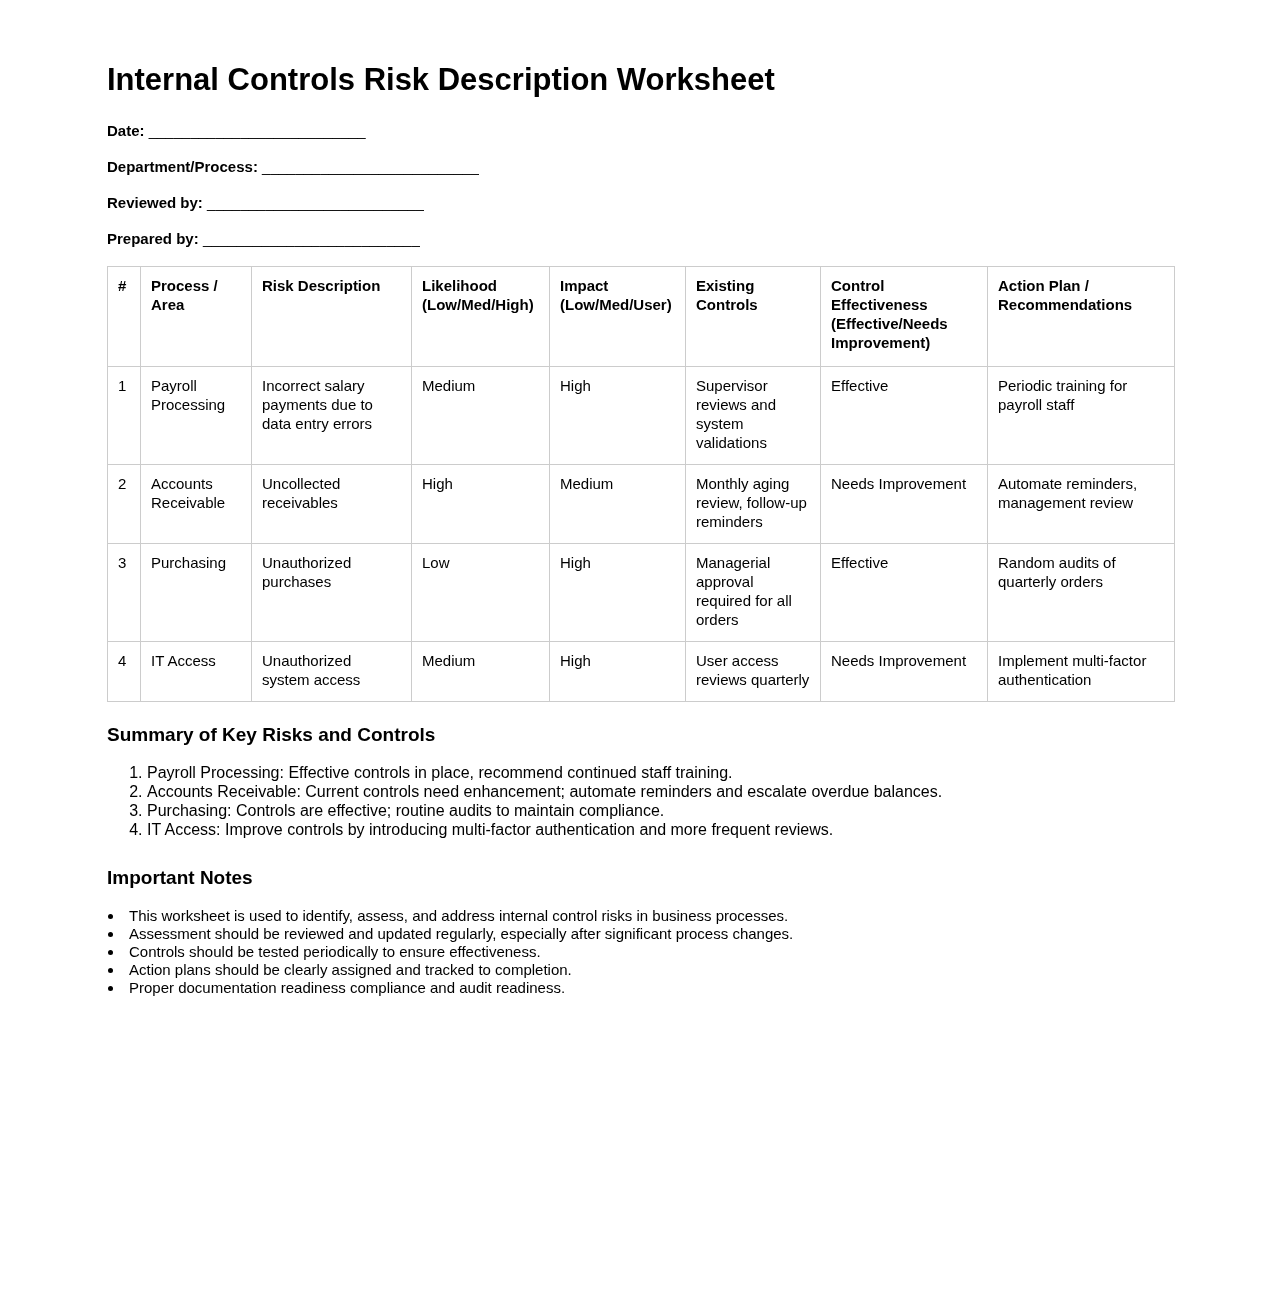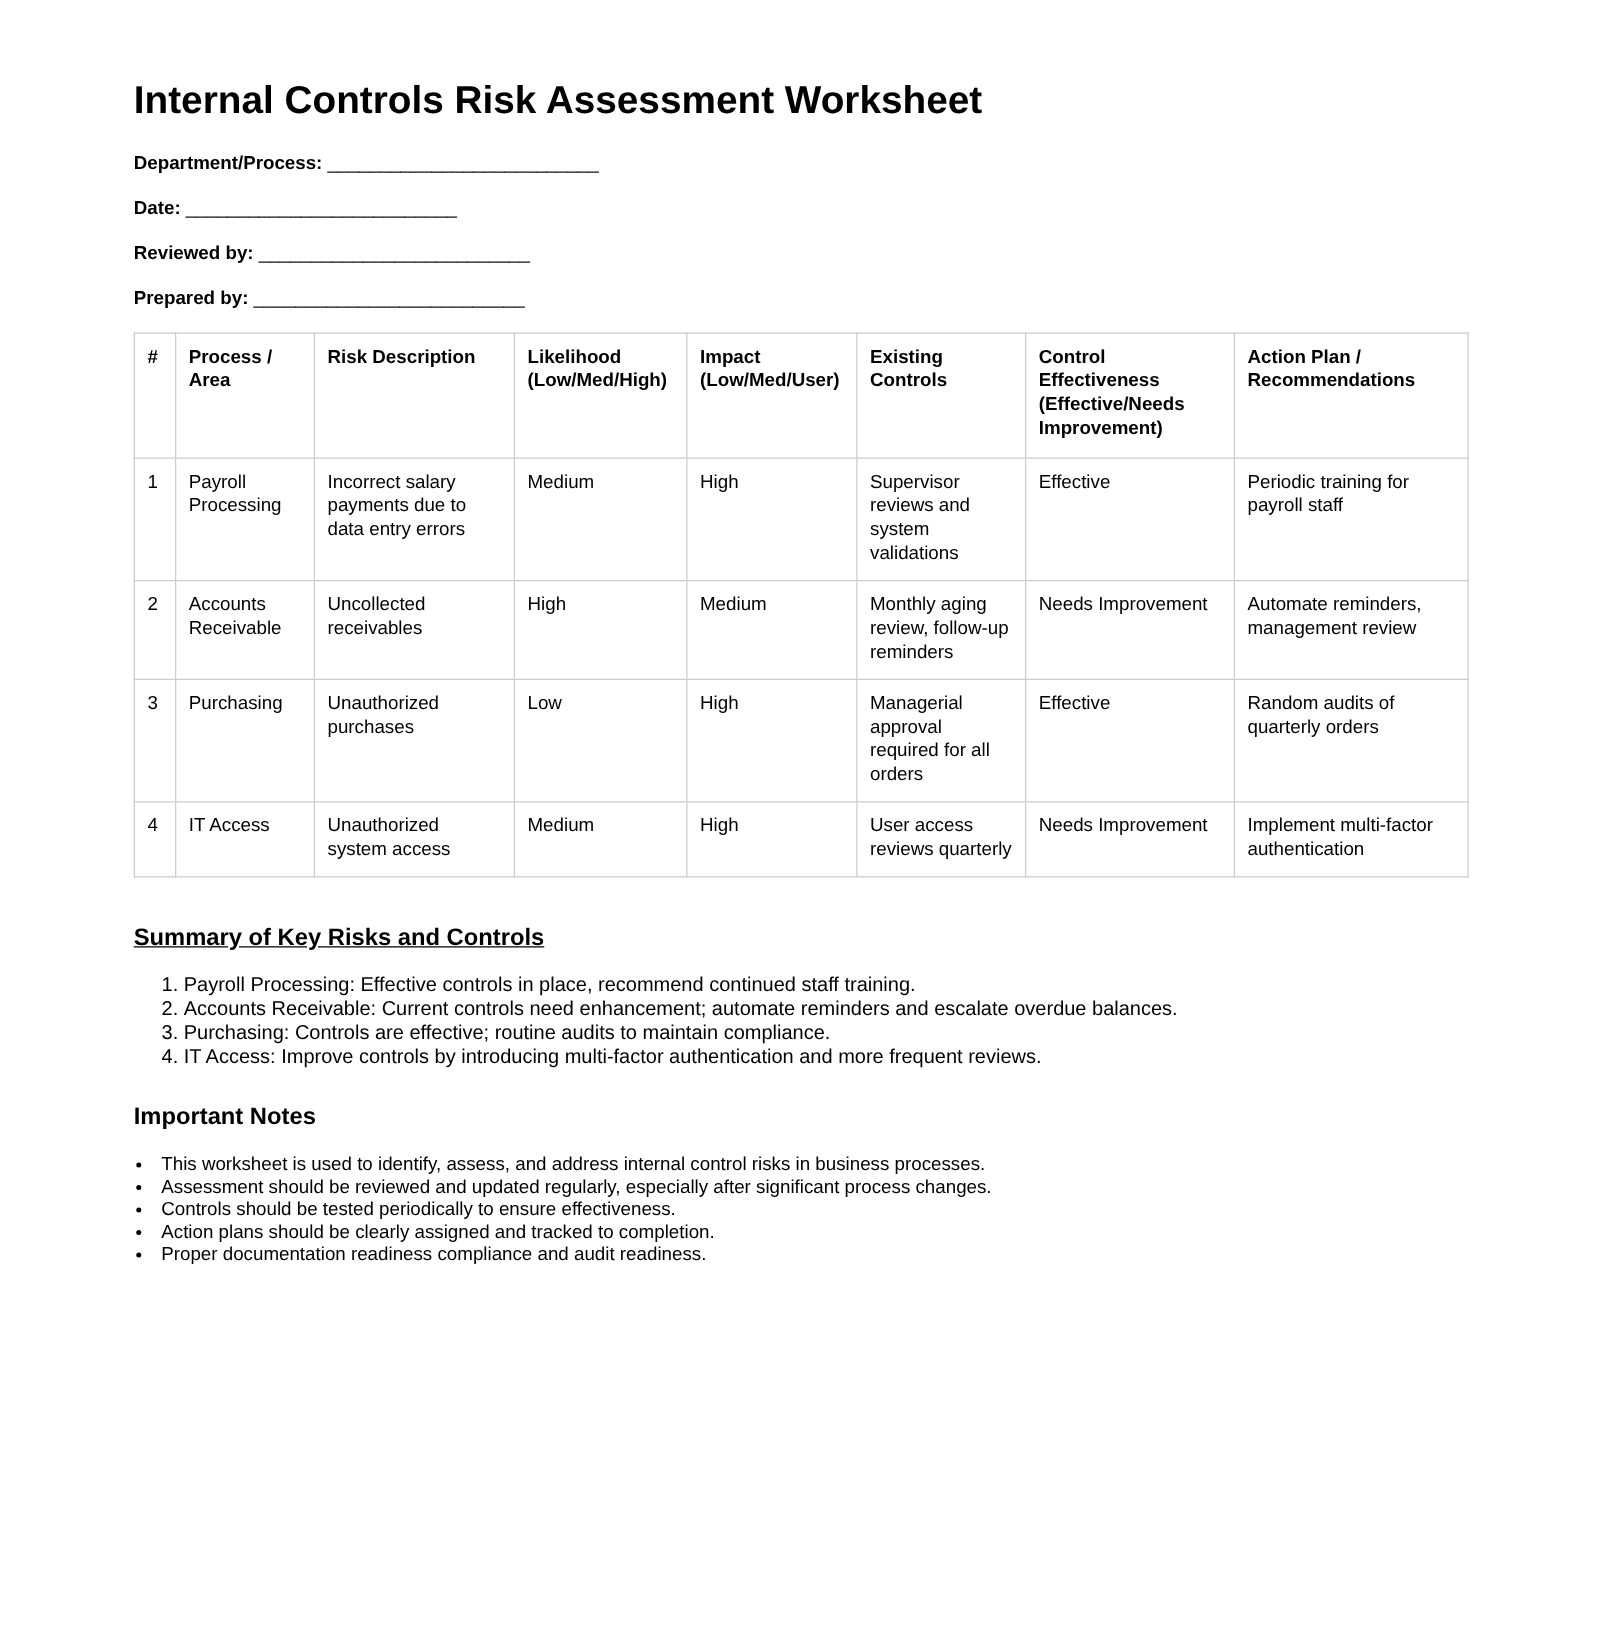--- a/index.html
+++ b/index.html
@@ -59,29 +59,29 @@
     font-size: 15px;
     line-height: 18px;
   }
   ul.notes-list li { padding-left: 5px; margin-bottom: 0; }
 </style>
 </head>
 <body>
 
 <div class="page">
 
-  <h1 class="doc-title">Internal Controls Risk Assessment Worksheet</h1>
+  <h1 class="doc-title">Internal Controls Risk Description Worksheet</h1>
 
   <div class="fields">
     <div class="field">
-      <span class="label">Department/Process:</span>
+      <span class="label">Date:</span>
       <span class="blank-line">__________________________</span>
     </div>
     <div class="field">
-      <span class="label">Date:</span>
+      <span class="label">Department/Process:</span>
       <span class="blank-line">__________________________</span>
     </div>
     <div class="field">
       <span class="label">Reviewed by:</span>
       <span class="blank-line">__________________________</span>
     </div>
     <div class="field">
       <span class="label">Prepared by:</span>
       <span class="blank-line">__________________________</span>
     </div>
@@ -148,21 +148,21 @@
         <td>Unauthorized system access</td>
         <td>Medium</td>
         <td>High</td>
         <td>User access reviews quarterly</td>
         <td>Needs Improvement</td>
         <td>Implement multi-factor authentication</td>
       </tr>
     </tbody>
   </table>
 
-  <h2 class="section-heading" style="margin-top:38px;text-decoration:underline;">Summary of Key Risks and Controls</h2>
+  <h2 class="section-heading" style="margin-top:22px;">Summary of Key Risks and Controls</h2>
 
   <ol class="summary-list">
     <li>Payroll Processing: Effective controls in place, recommend continued staff training.</li>
     <li>Accounts Receivable: Current controls need enhancement; automate reminders and escalate overdue balances.</li>
     <li>Purchasing: Controls are effective; routine audits to maintain compliance.</li>
     <li>IT Access: Improve controls by introducing multi-factor authentication and more frequent reviews.</li>
   </ol>
 
   <h2 class="section-heading" style="margin-top:28px;">Important Notes</h2>
 

